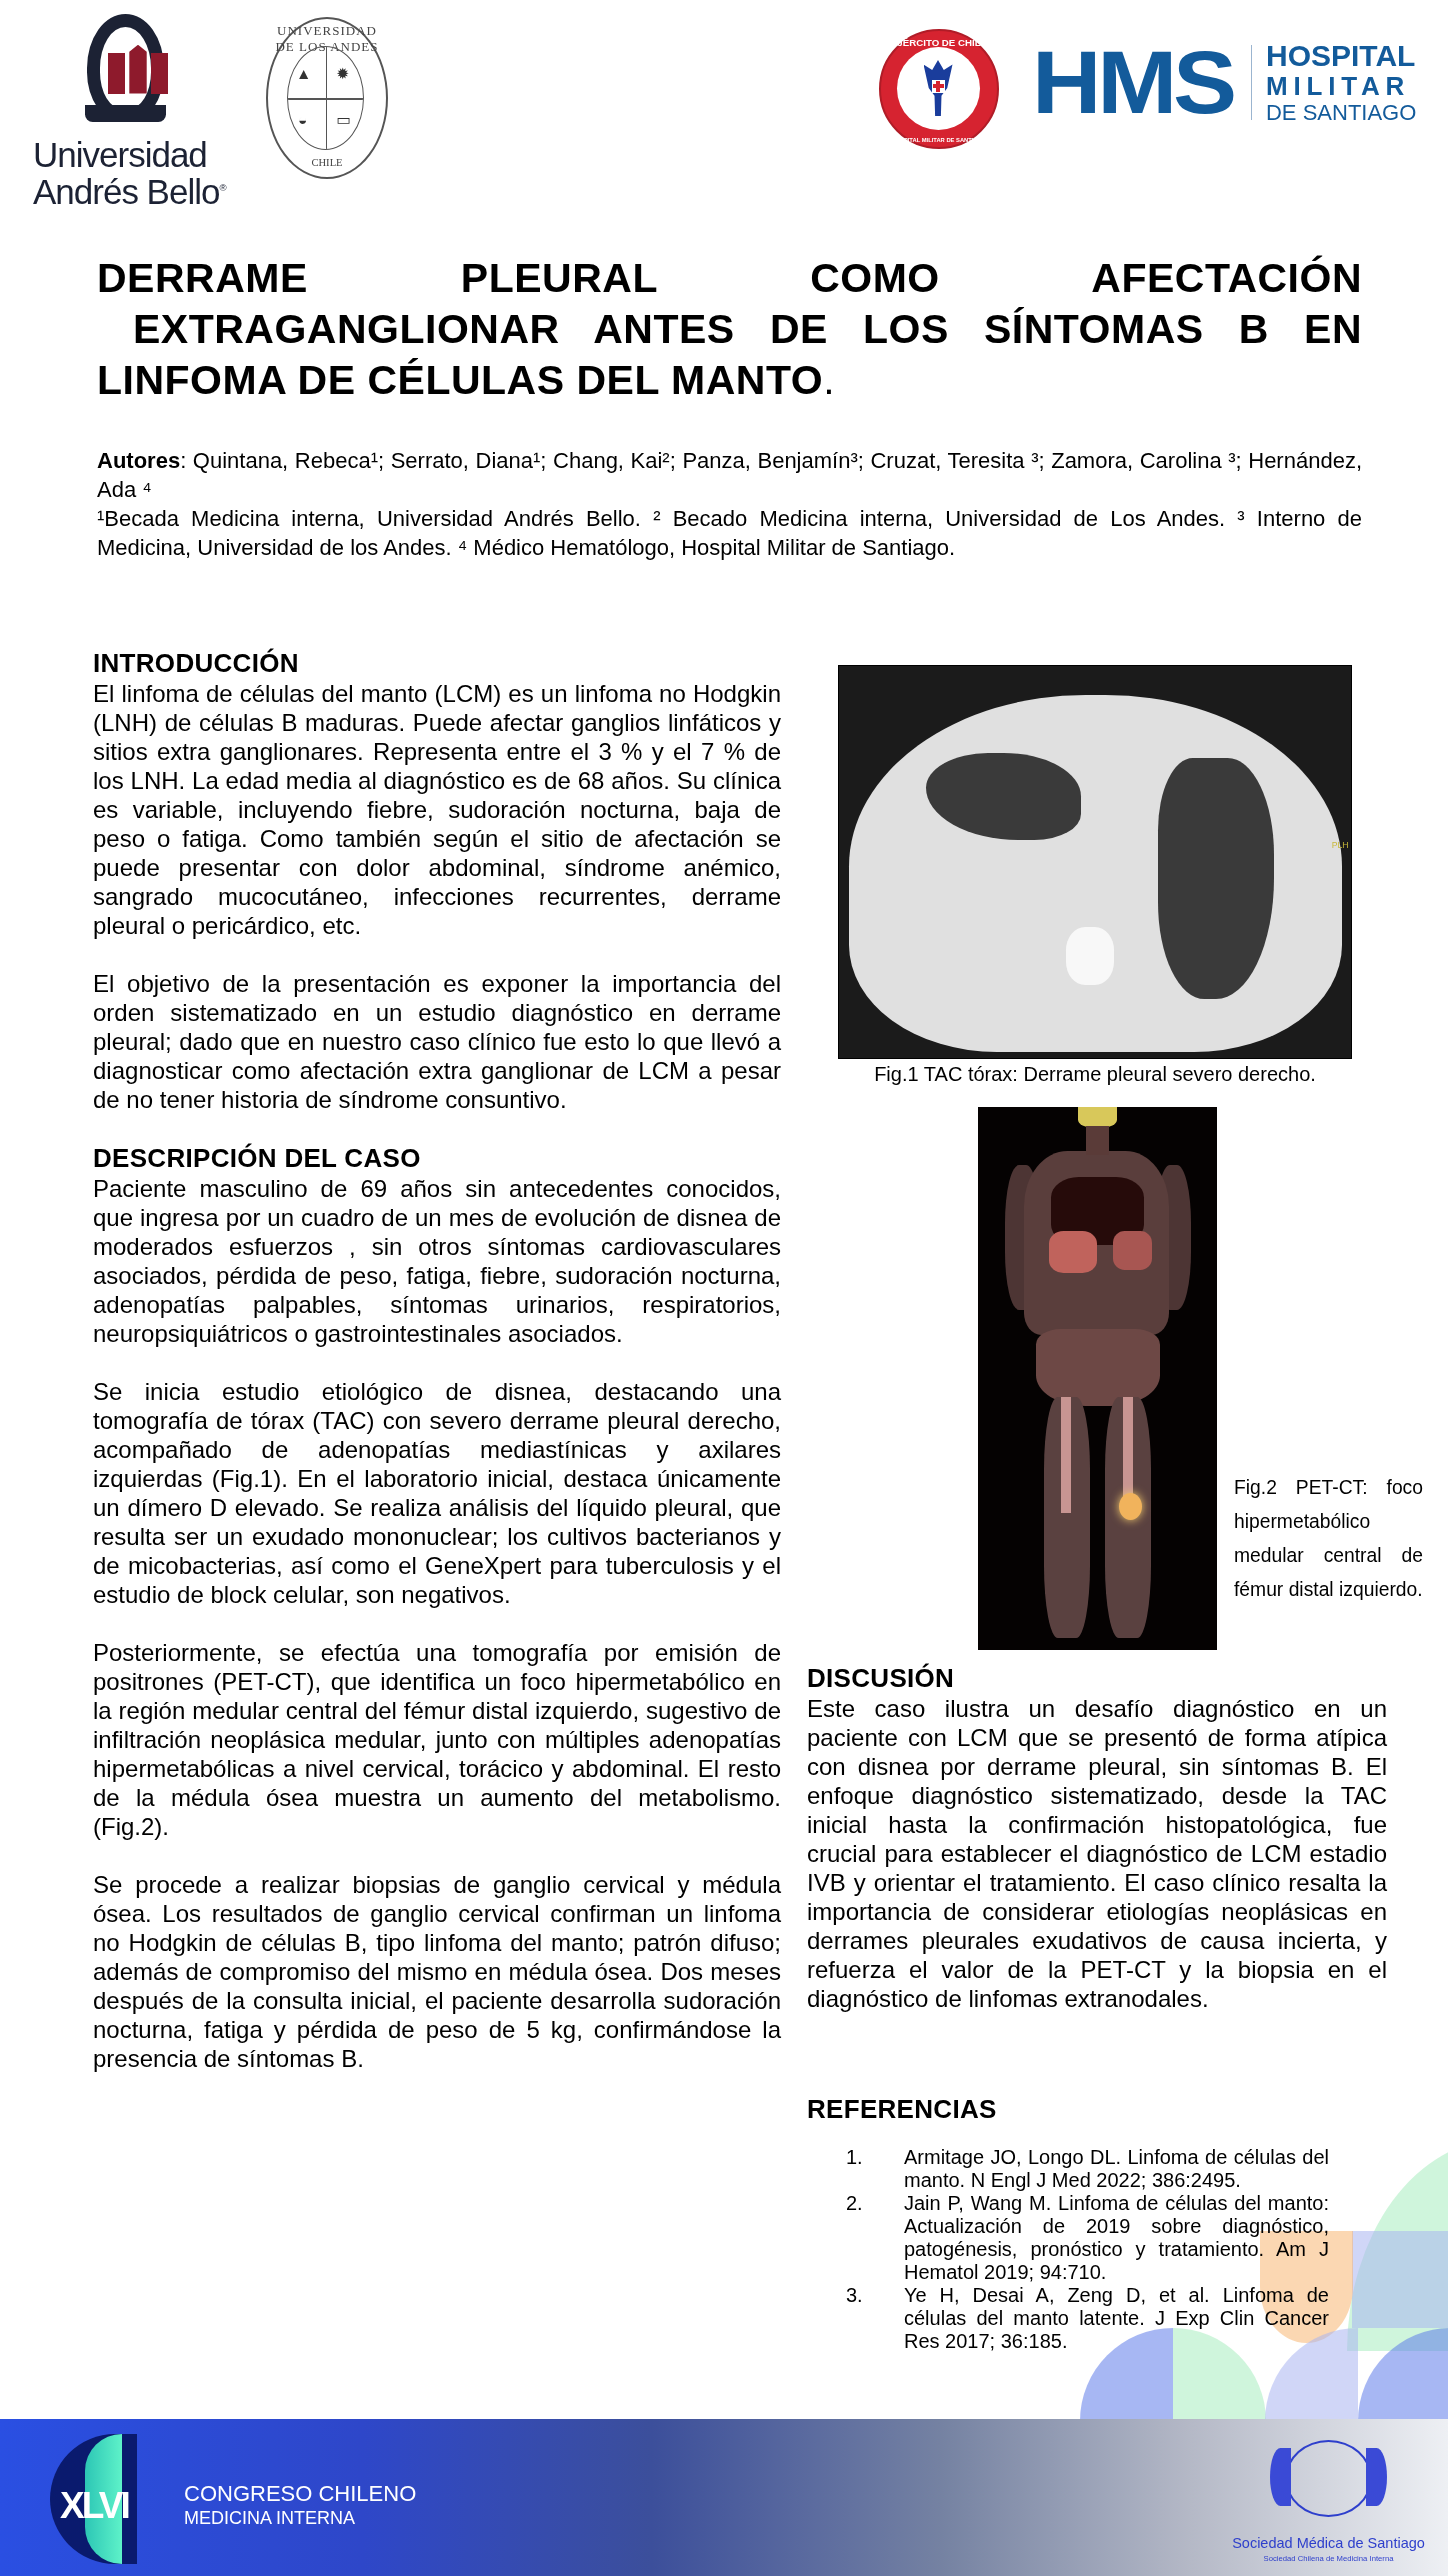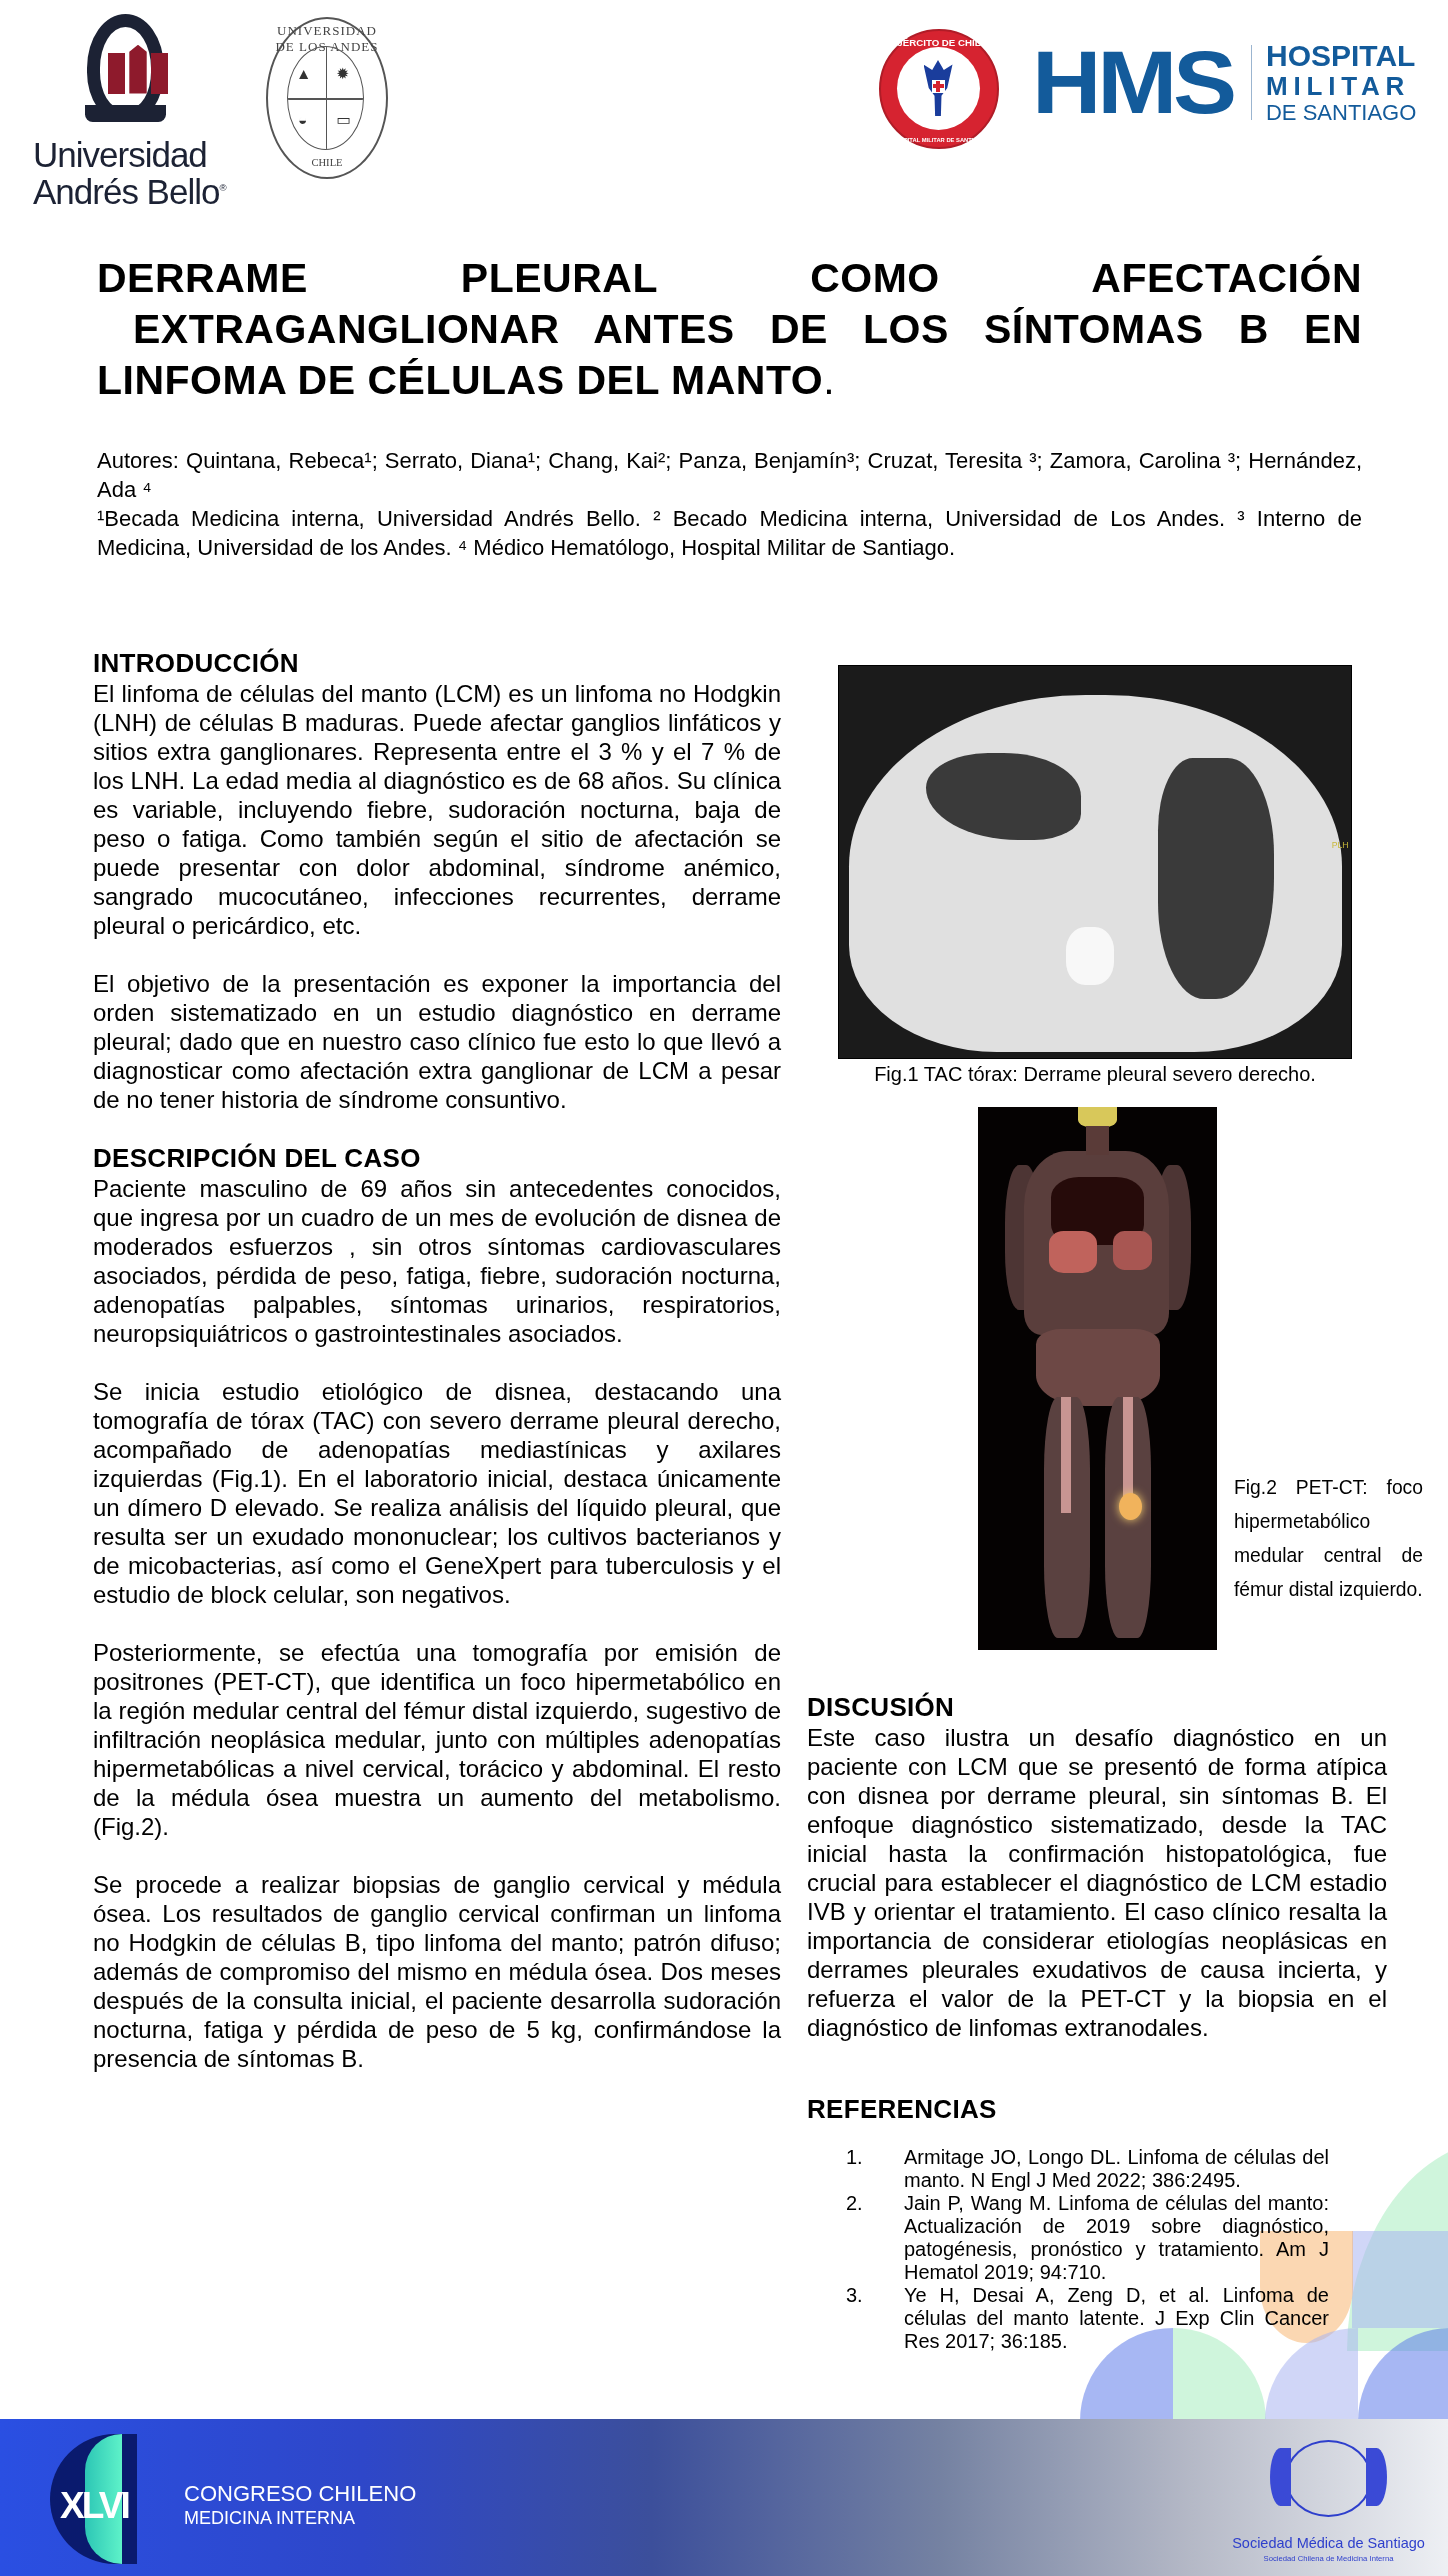--- a/index.html
+++ b/index.html
@@ -49,21 +49,21 @@
   .hms-w3 { font-size: 22px; margin-top: 2.9px; }
 
   
   .title { position: absolute; left: 97px; top: 253px; width: 1265px; font-size: 41px; font-weight: bold;
     line-height: 51px; text-align: justify; text-align-last: left; letter-spacing: 0.5px; }
   .title .l1 { display: block; text-align: justify; text-align-last: justify; }
   .title .l2 { display: block; text-align: justify; text-align-last: justify; margin-left: 36px; }
   .title .period { font-weight: normal; }
 
   .authors { position: absolute; left: 97px; top: 446px; width: 1265px; font-size: 22px; line-height: 29px; text-align: justify; }
-  .authors b { font-weight: normal; }
+  .authors b { font-weight: bold; }
 
   
   .col-left { position: absolute; left: 93px; top: 637px; width: 688px; font-size: 24px; line-height: 29px; text-align: justify; margin-top: 11px; }
   .section-h { font-size: 26px; font-weight: bold; line-height: 31px; letter-spacing: 0.3px; }
   .para { margin-bottom: 29px; }
 
   .fig1 { position: absolute; left: 838px; top: 665px; width: 514px; height: 394px; background: #1b1b1b; border: 1.9px solid #000; overflow: hidden; }
   .ct-body { position: absolute; left: 9.7px; top: 29px; width: 493px; height: 357px; border-radius: 48% 48% 30% 30%; background: #e0e0e0; }
   .ct-lung-r { position: absolute; left: 87px; top: 87px; width: 155px; height: 87px; background: #3a3a3a; border-radius: 40% 50% 30% 60%; }
   .ct-lung-l { position: absolute; left: 319px; top: 92px; width: 116px; height: 241px; background: #3a3a3a; border-radius: 30% 40% 50% 40%; }
@@ -81,21 +81,21 @@
   .pet-liver { position: absolute; left: 71px; top: 124px; width: 48px; height: 42px; background: #c0635c; border-radius: 30%; }
   .pet-spleen { position: absolute; left: 135px; top: 124px; width: 39px; height: 39px; background: #a85652; border-radius: 30%; }
   .pet-pelvis { position: absolute; left: 58px; top: 222px; width: 124px; height: 77px; background: #6d4845; border-radius: 20% 20% 40% 40%; }
   .pet-leg-l { position: absolute; left: 66px; top: 290px; width: 46px; height: 241px; background: #5a4140; border-radius: 30%; }
   .pet-leg-r { position: absolute; left: 127px; top: 290px; width: 46px; height: 241px; background: #5a4140; border-radius: 30%; }
   .pet-femur-l { position: absolute; left: 83px; top: 290px; width: 9.7px; height: 116px; background: #c89592; }
   .pet-femur-r { position: absolute; left: 145px; top: 290px; width: 9.7px; height: 116px; background: #c89592; }
   .pet-focus { position: absolute; left: 141px; top: 386px; width: 23px; height: 27px; background: #f1b35c; border-radius: 50%; box-shadow: 0 0 9.7px #f8d070; }
   .fig2-cap { position: absolute; left: 1234px; top: 1471px; width: 189px; font-size: 19.3px; line-height: 34px; text-align: justify; text-align-last: left; }
 
-  .col-right { position: absolute; left: 807px; top: 1663px; width: 580px; font-size: 24px; line-height: 29px; text-align: justify; margin-top: 29px; }
+  .col-right { position: absolute; left: 807px; top: 1663px; width: 580px; font-size: 24px; line-height: 29px; text-align: justify; }
   .refs { position: absolute; left: 807px; top: 2094px; width: 580px; font-size: 20px; line-height: 23px; z-index: 2; }
   .ref-list { list-style: none; margin-top: 21px; }
   .ref-item { display: flex; text-align: justify; }
   .ref-num { width: 97px; padding-left: 39px; flex-shrink: 0; }
   .ref-text { width: 425px; }
 
   
   .deco { position: absolute; z-index: 1; opacity: 0.55; }
   .deco-green-1 { left: 1347px; top: 2139px; width: 155px; height: 212px; background: #a8edc0; border-radius: 100% 0 0 0; }
   .deco-lav-1 { left: 1352px; top: 2231px; width: 97px; height: 97px; background: #a9b4f0; }

